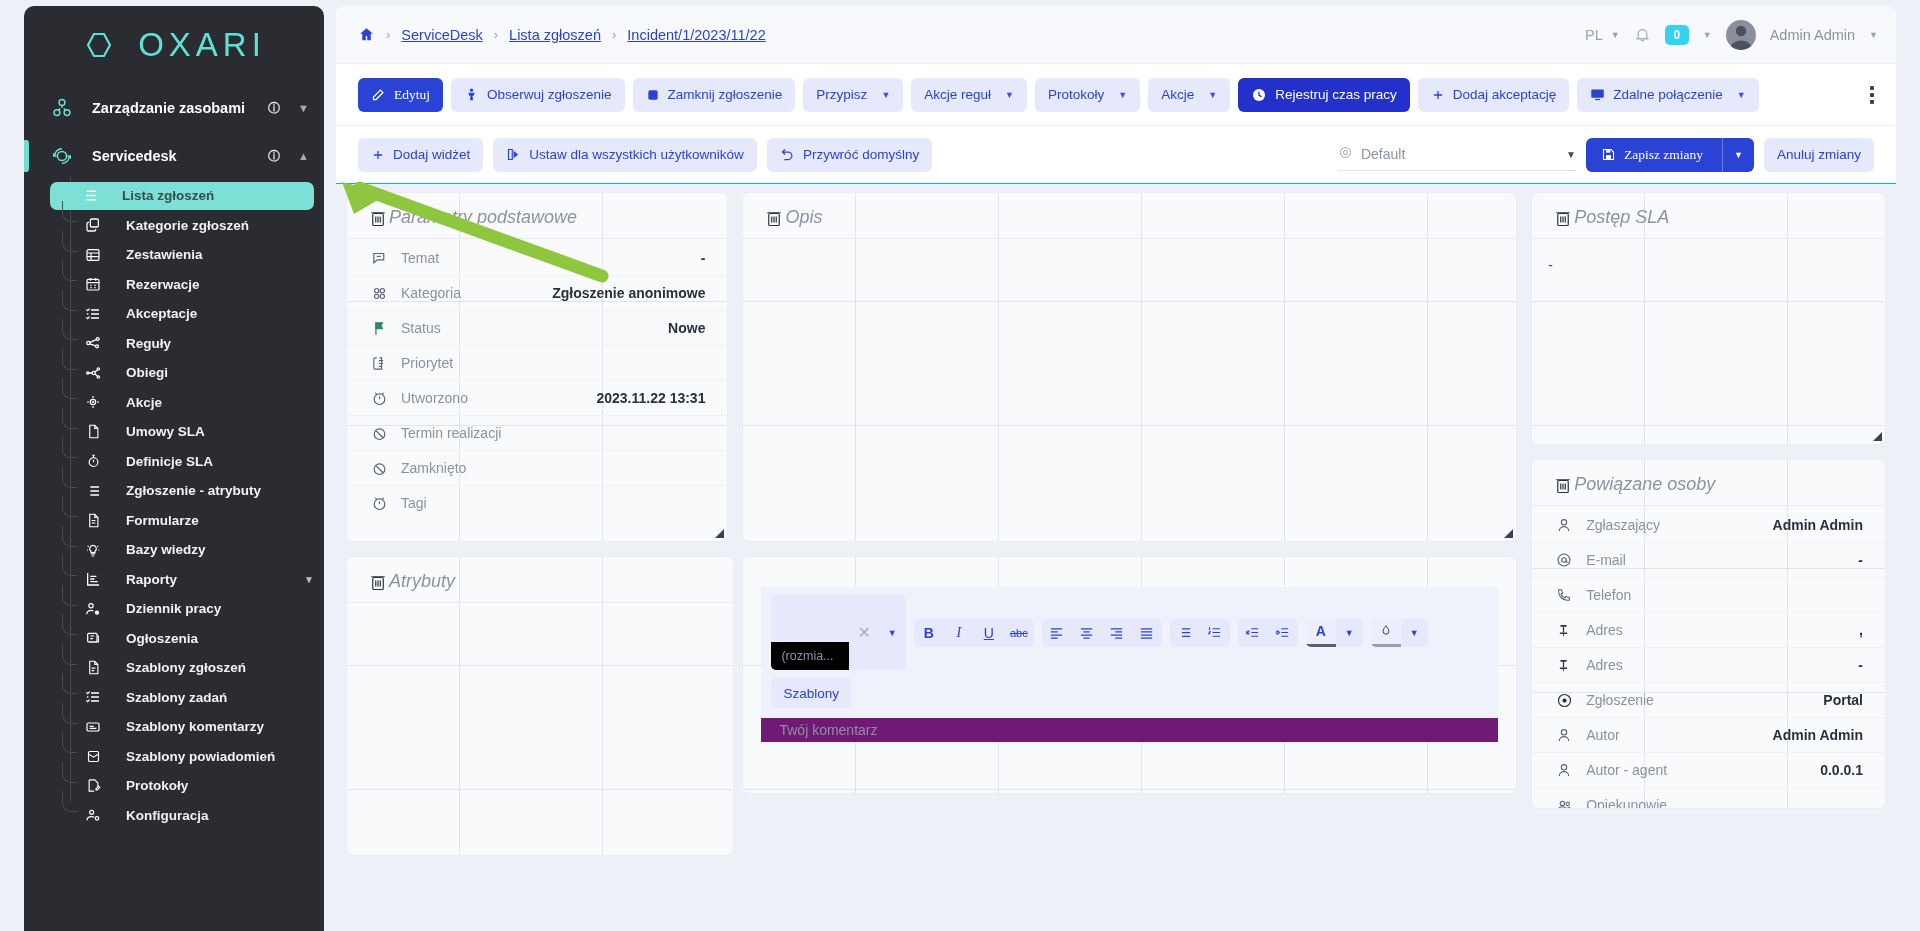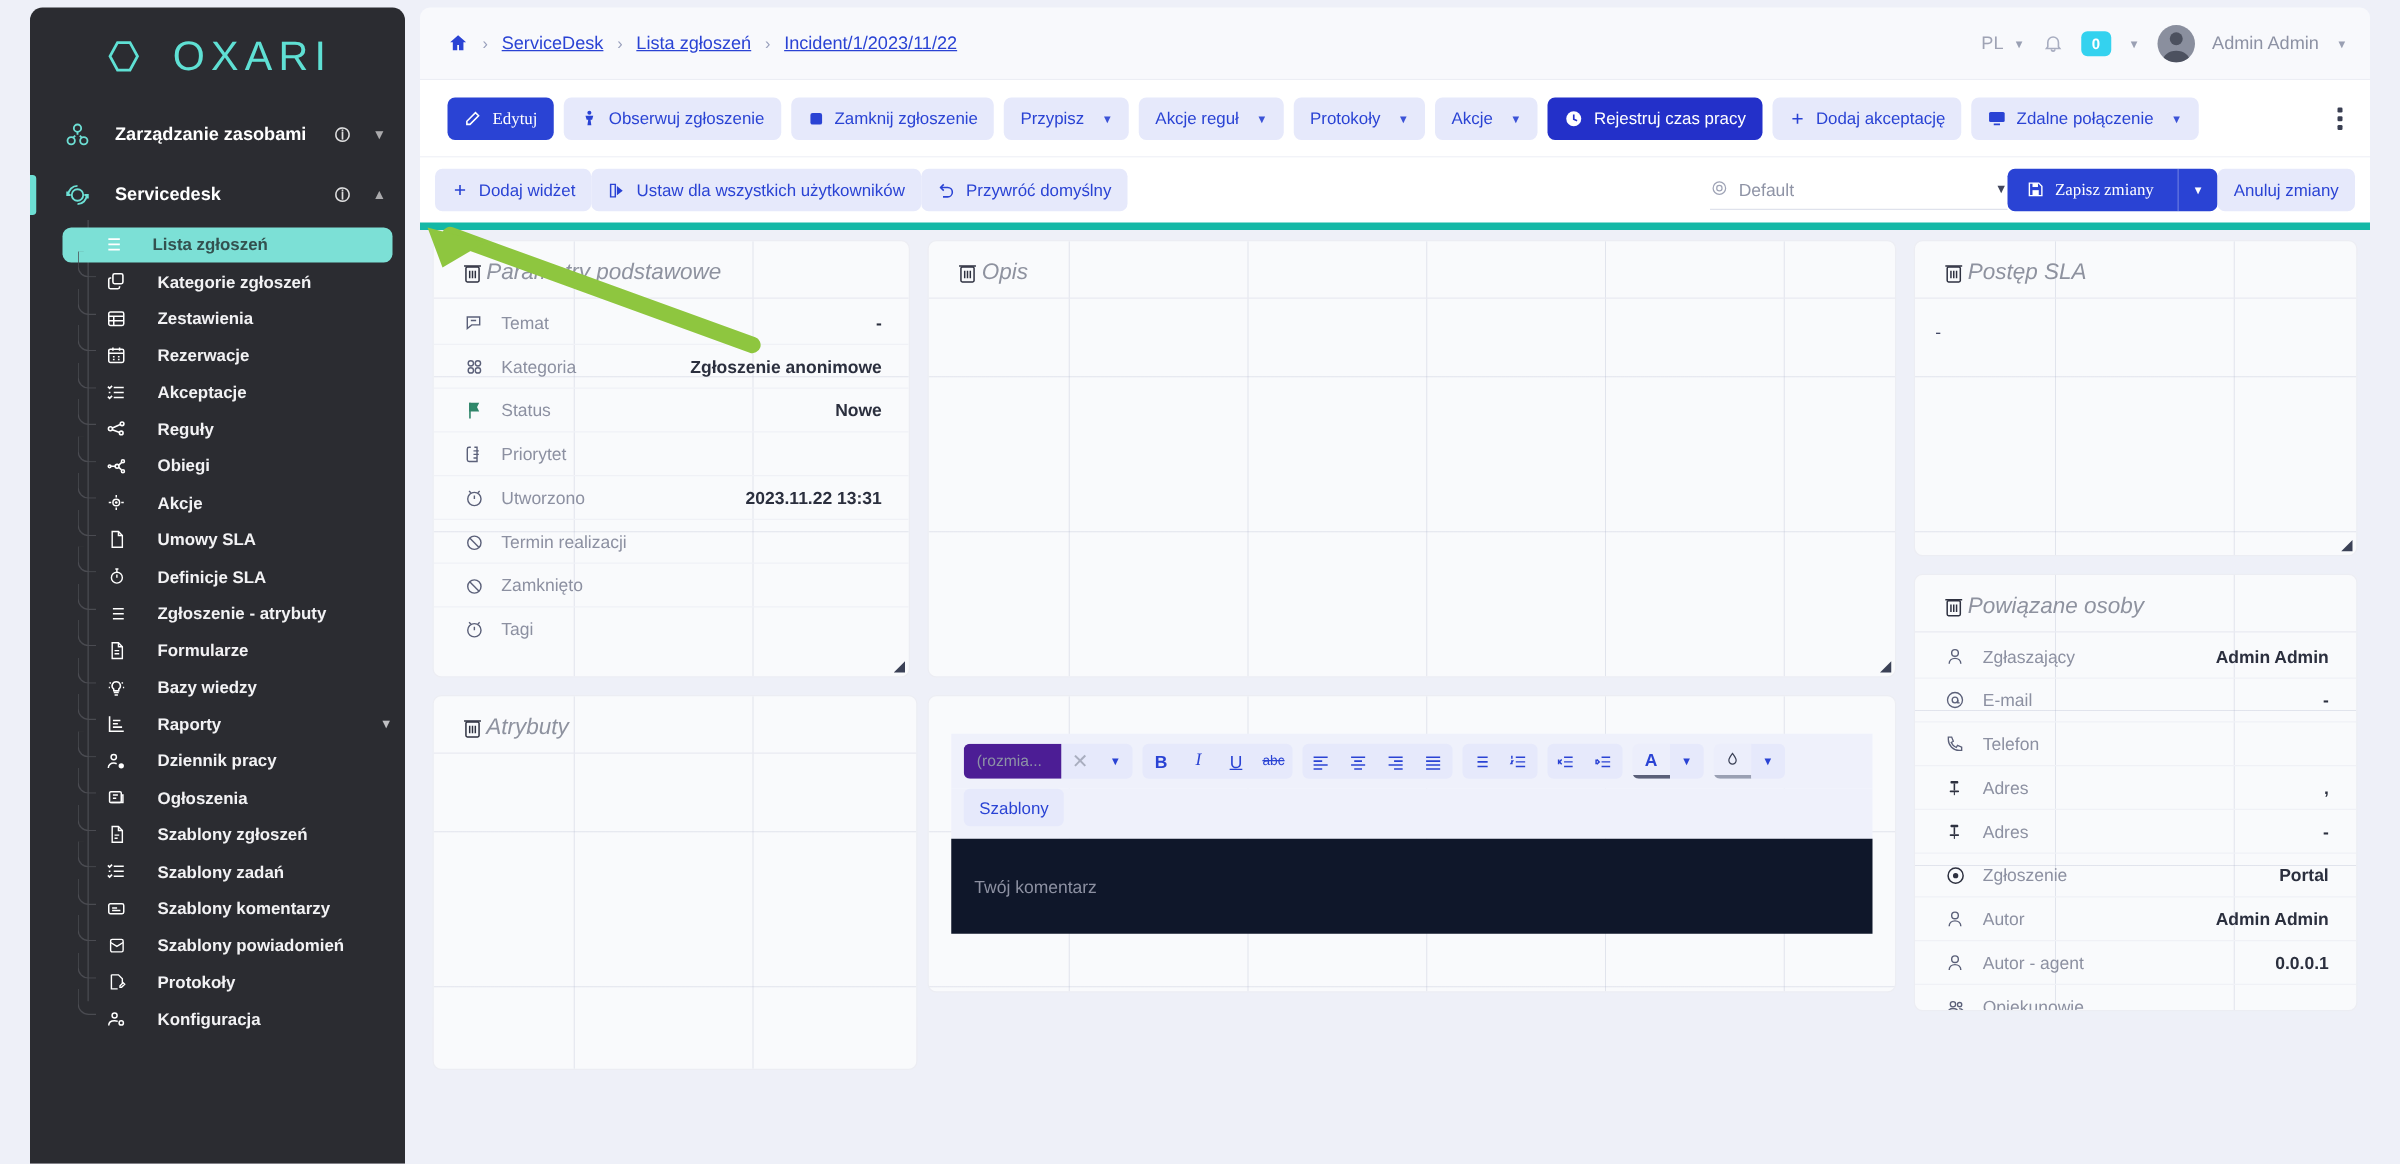--- a/index.html
+++ b/index.html
@@ -121,23 +121,23 @@
   .btn.split .splitmain { display:flex; align-items:flex-start; gap:8px; padding-right:11px;}
   .btn.split .splitcar {
     border-left:1px solid rgba(255,255,255,.28); height:34px;
     display:flex; align-items:center; padding: 0 11px; font-size:9px;
   }
   .kebab { margin-left:auto; padding: 0 8px; cursor:pointer; display:flex; flex-direction:column; gap:3px; align-items:center;}
   .kebab i { width:4px; height:4px; background:#3a3f52; border-radius:1px; display:block;}
 
   .widgetbar {
     background:#fff; height: 58px;
-    display:flex; align-items:center; 
-    padding: 0 12px;
-    border-bottom: 6px solid #14b8a6;
+    display:flex; align-items:center; gap:10px;
+    padding: 0 22px;
+    border-bottom: 1px solid #14b8a6;
   }
   .select-wrap {
     margin-left:auto; display:flex; align-items:center;
     width: 238px; border-bottom:1px solid #dfe2ec; height:32px;
     color:#8f94a6; font-size:14px; gap: 8px; cursor:pointer;
   }
   .select-wrap .scar { margin-left:auto; font-size:10px; color:#41465c;}
 
   
   .canvas {
@@ -189,29 +189,29 @@
   .ed-toolbar {
     background:#eff1fb; padding: 8px 10px; display:flex; flex-wrap:wrap; gap:8px;
     align-items:center;
   }
   .ed-group { display:flex; align-items:center; background:#e6e9fb; border-radius:5px; overflow:hidden; }
   .ed-btn {
     min-width:30px; height:28px; display:flex; align-items:center; justify-content:center;
     color:#2a43d4; font-size:14px; cursor:pointer; padding: 0 6px; background:transparent; border:none;
     font-family:"Liberation Sans",sans-serif;
   }
-  .ed-size { background:#4c1d95; font-size:12.5px; color:#8d92a6; padding: 0 6px 0 10px; height:28px; display:flex; align-items:center; min-width:78px;}
+  .ed-size { background:#000000; font-size:12.5px; color:#8d92a6; padding: 0 6px 0 10px; height:28px; display:flex; align-items:center; min-width:78px;margin-top:47px;}
   .ed-x { color:#a9aebf; padding: 0 8px; cursor:pointer; }
   .ed-caret { font-size:9px; color:#2a43d4; padding: 0 9px; cursor:pointer; }
   .ed-tpl {
     background:#e6e9fb; color:#2a43d4; font-size:13.5px; height:30px;
     border-radius:5px; display:inline-flex; align-items:center; padding: 0 12px;
     cursor:pointer; border:none; font-family:Liberation Sans, sans-serif;
   }
-  .ed-area { background:#0f172a; padding: 30px 18px; color:#8c90a1; font-size:14px; }
+  .ed-area { background:#701a75; padding: 4px 18px; color:#8c90a1; font-size:14px; }
 
   
   .arrow-ann { position:absolute; left: 330px; top: 180px; pointer-events:none; z-index: 60; }
 </style>
 </head>
 <body>
 
 <div id="app">
 
   <aside class="sidebar">

